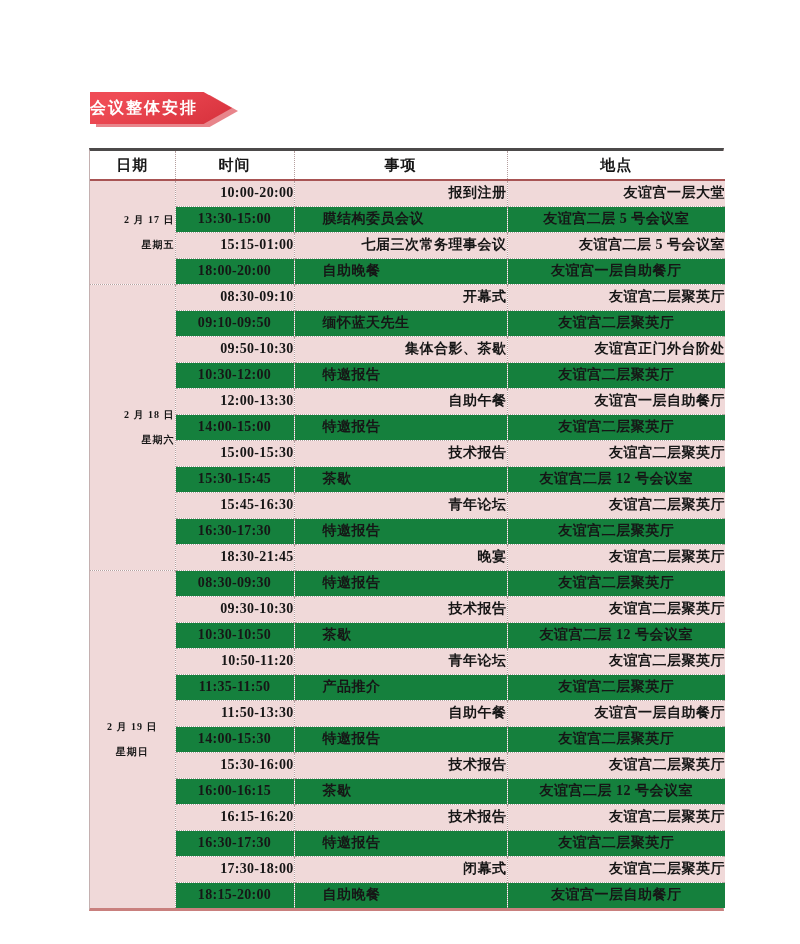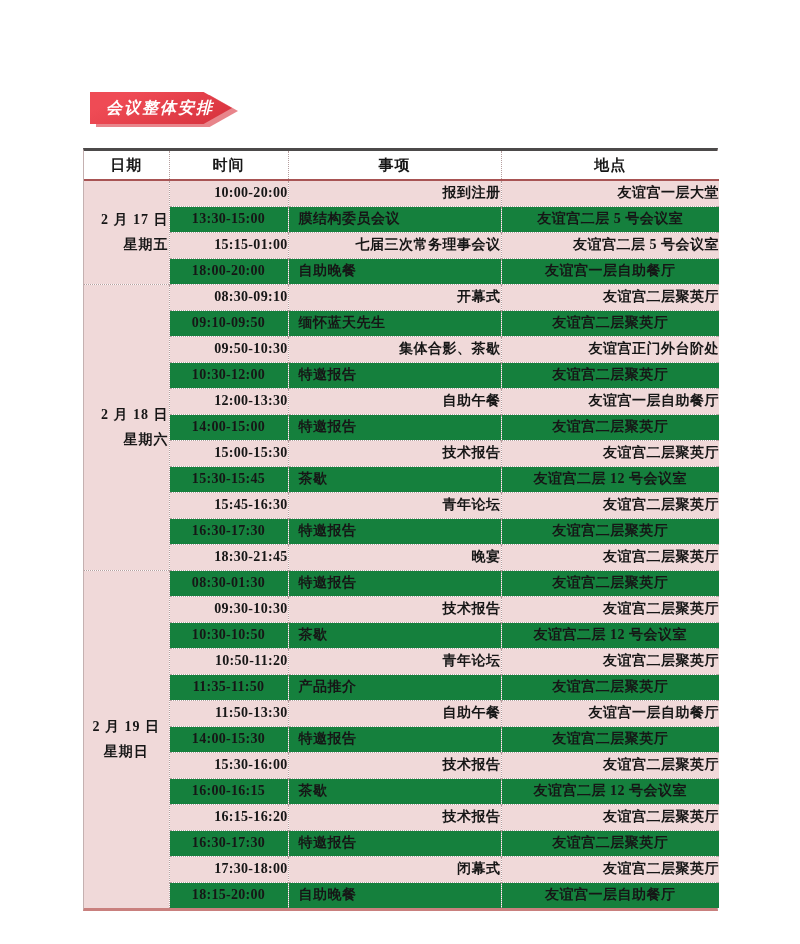--- a/index.html
+++ b/index.html
@@ -39,35 +39,33 @@
   }
   .banner .echo{
     background:var(--red-echo);
     transform:translate(6px,3px);
   }
   .banner .face{
     background:linear-gradient(155deg,var(--red-grad-a) 20%,var(--red-grad-b) 90%);
     display:flex;
     align-items:center;
     justify-content:flex-start;
-    padding-left:16px;
-    font-style:italic;
   }
   .banner .face span{
     font-family:"Liberation Sans","DejaVu Sans",sans-serif;
     font-weight:bold;
     font-size:16px;
     letter-spacing:2px;
     color:#ffffff;
   }
 
   
   .schedule-wrap{
     position:absolute;
-    left:83px; top:148px;
+    left:89px; top:148px;
     width:635px;
     border-top:3px solid var(--line-top);
     border-bottom:3px solid var(--line-bottom);
     border-left:1px solid #c4b0b0;
     border-right:1px solid #c4b0b0;
     font-family:Liberation Serif, serif;
   }
   table.schedule{
     width:100%;
     border-collapse:collapse;
@@ -94,28 +92,28 @@
     height:26px;
     border-top:1px dotted var(--line-dot);
     border-right:1px dotted var(--line-dot);
   }
   th:last-child, td:last-child{border-right:none;}
   tbody tr.pink  td{background:var(--pink-row);text-align:right;}
   tbody tr.white td{background:#15803d;}
   td.date-cell{
     background:var(--pink-row) !important;
     letter-spacing:1px;
-    font-size:14px;
+    font-size:10px;
     line-height:25px;
     white-space:normal;
   }
   td.time-cell{letter-spacing:0.3px;}
   td.event-cell{
     text-align:left;
-    padding-left:10px;
+    padding-left:28px;
     letter-spacing:0.5px;
   }
   td.location-cell{letter-spacing:0.5px;}
 
   
   .footer-note{
     position:absolute;
     left:64px; top:954px;
     font-size:11px;
     letter-spacing:1px;
@@ -230,21 +228,21 @@
         <tr class="pink">
           <td class="time-cell">18:30-21:45</td>
           <td class="event-cell">晚宴</td>
           <td class="location-cell">友谊宫二层聚英厅</td>
         </tr>
         <tr class="white">
           <td rowspan="13" class="date-cell">
             <div>2 月 19 日</div>
             <div>星期日</div>
           </td>
-          <td class="time-cell">08:30-01:30</td>
+          <td class="time-cell">08:30-09:30</td>
           <td class="event-cell">特邀报告</td>
           <td class="location-cell">友谊宫二层聚英厅</td>
         </tr>
         <tr class="pink">
           <td class="time-cell">09:30-10:30</td>
           <td class="event-cell">技术报告</td>
           <td class="location-cell">友谊宫二层聚英厅</td>
         </tr>
         <tr class="white">
           <td class="time-cell">10:30-10:50</td>

